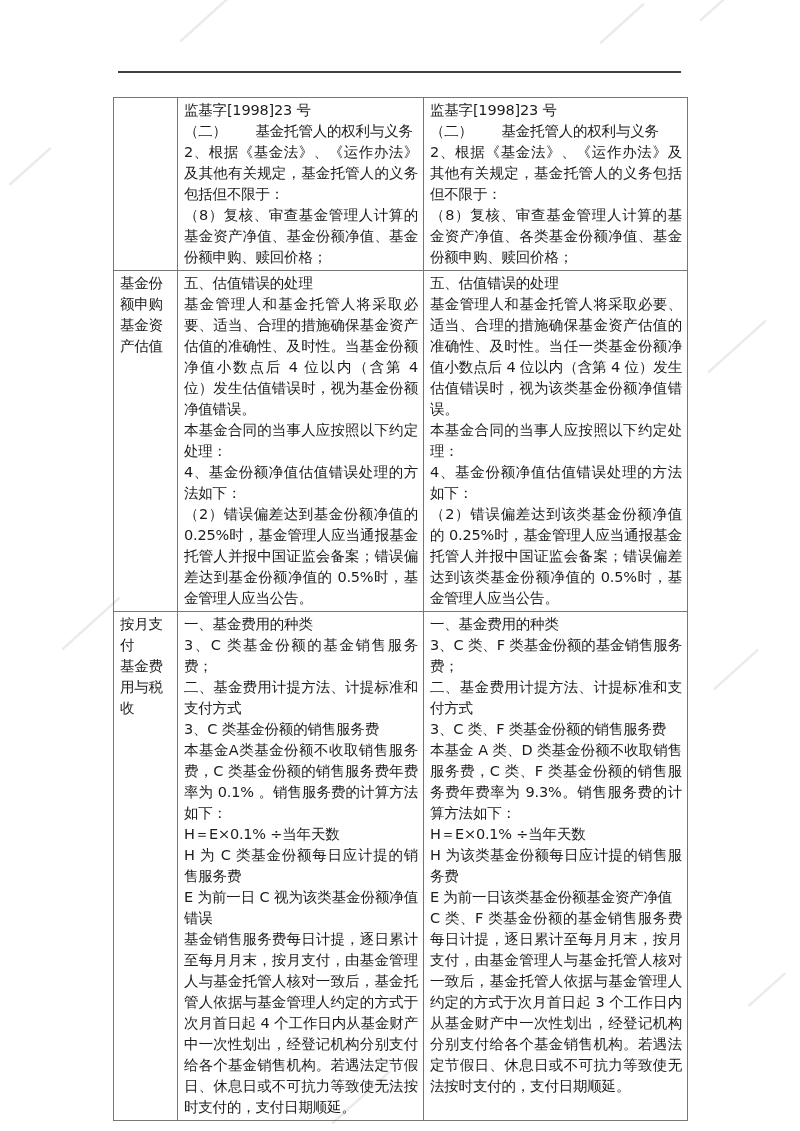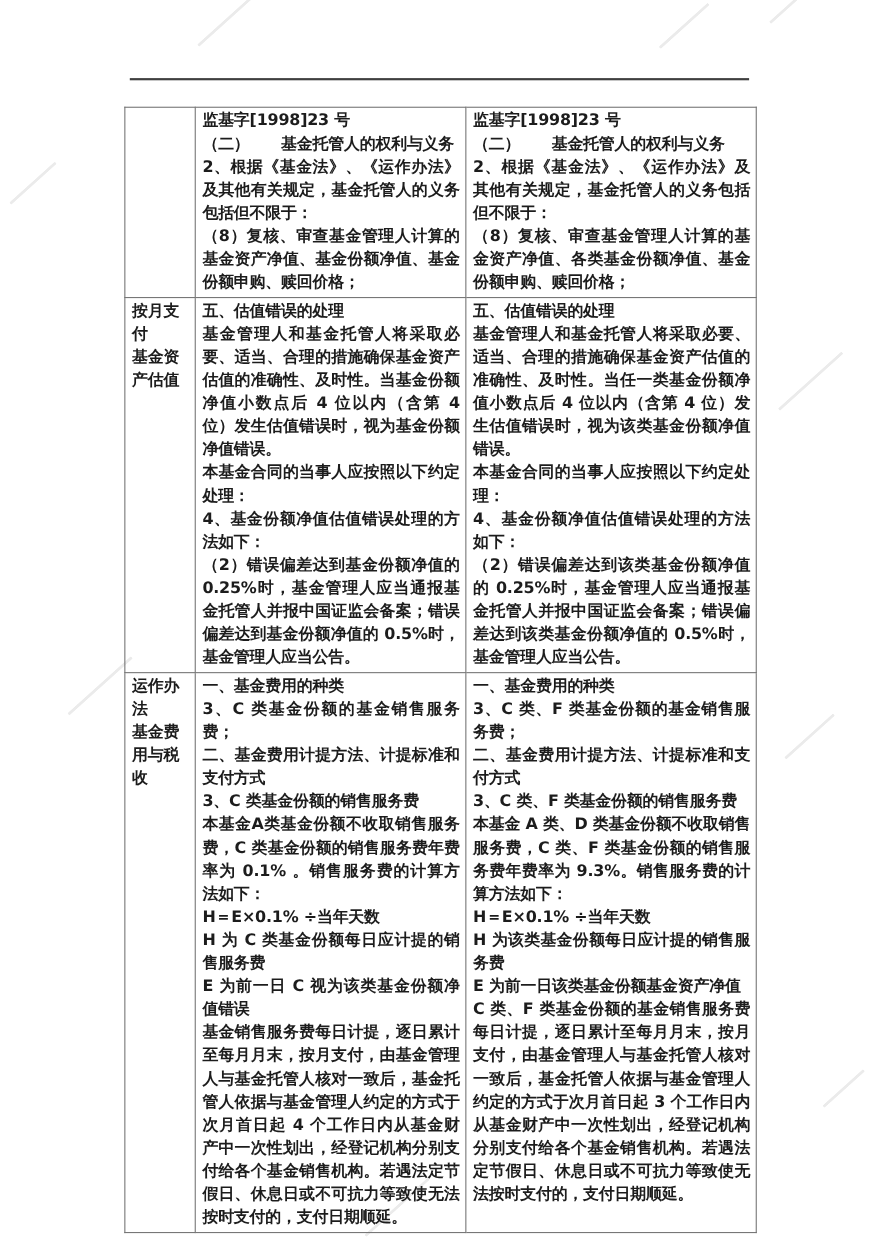--- a/index.html
+++ b/index.html
@@ -24,21 +24,21 @@
   table.cmp col.c1{width:64px;}
   table.cmp col.c2{width:246px;}
   table.cmp col.c3{width:264px;}
   table.cmp td{
     border:1px solid #777;
     vertical-align:top;
     padding:2px 5px 2px 6px;
     font-size:14.5px;
     line-height:21px;
     color:#1c1c1c;
-    font-weight:700;
+    font-weight:400;
     overflow:hidden;
     letter-spacing:-0.2px;
   }
   tbody tr:nth-child(1){height:171px;}
   tbody tr:nth-child(2){height:314px;}
   tbody tr:nth-child(3){height:440px;}
   td p{margin:0;text-align:justify;}
   td.label-cell p{text-align:left;}
   
   .wm{
@@ -84,41 +84,41 @@
           </td>
           <td class="text-cell">
             <p>监基字[1998]23 号</p>
             <p>（二）　　基金托管人的权利与义务</p>
             <p>2、根据《基金法》、《运作办法》及其他有关规定，基金托管人的义务包括但不限于：</p>
             <p>（8）复核、审查基金管理人计算的基金资产净值、各类基金份额净值、基金份额申购、赎回价格；</p>
           </td>
         </tr>
         <tr>
           <td class="label-cell">
-            <p>按月支付</p>
+            <p>基金份额申购</p>
             <p>基金资产估值</p>
           </td>
           <td class="text-cell">
             <p>五、估值错误的处理</p>
             <p>基金管理人和基金托管人将采取必要、适当、合理的措施确保基金资产估值的准确性、及时性。当基金份额净值小数点后 4 位以内（含第 4 位）发生估值错误时，视为基金份额净值错误。</p>
             <p>本基金合同的当事人应按照以下约定处理：</p>
             <p>4、基金份额净值估值错误处理的方法如下：</p>
             <p>（2）错误偏差达到基金份额净值的 0.25%时，基金管理人应当通报基金托管人并报中国证监会备案；错误偏差达到基金份额净值的 0.5%时，基金管理人应当公告。</p>
           </td>
           <td class="text-cell">
             <p>五、估值错误的处理</p>
             <p>基金管理人和基金托管人将采取必要、适当、合理的措施确保基金资产估值的准确性、及时性。当任一类基金份额净值小数点后 4 位以内（含第 4 位）发生估值错误时，视为该类基金份额净值错误。</p>
             <p>本基金合同的当事人应按照以下约定处理：</p>
             <p>4、基金份额净值估值错误处理的方法如下：</p>
             <p>（2）错误偏差达到该类基金份额净值的 0.25%时，基金管理人应当通报基金托管人并报中国证监会备案；错误偏差达到该类基金份额净值的 0.5%时，基金管理人应当公告。</p>
           </td>
         </tr>
         <tr>
           <td class="label-cell">
-            <p>运作办法</p>
+            <p>按月支付</p>
             <p>基金费用与税收</p>
           </td>
           <td class="text-cell">
             <p>一、基金费用的种类</p>
             <p>3、C 类基金份额的基金销售服务费；</p>
             <p>二、基金费用计提方法、计提标准和支付方式</p>
             <p>3、C 类基金份额的销售服务费</p>
             <p>本基金A类基金份额不收取销售服务费，C 类基金份额的销售服务费年费率为 0.1% 。销售服务费的计算方法如下：</p>
             <p>H＝E×0.1% ÷当年天数</p>
             <p>H 为 C 类基金份额每日应计提的销售服务费</p>

